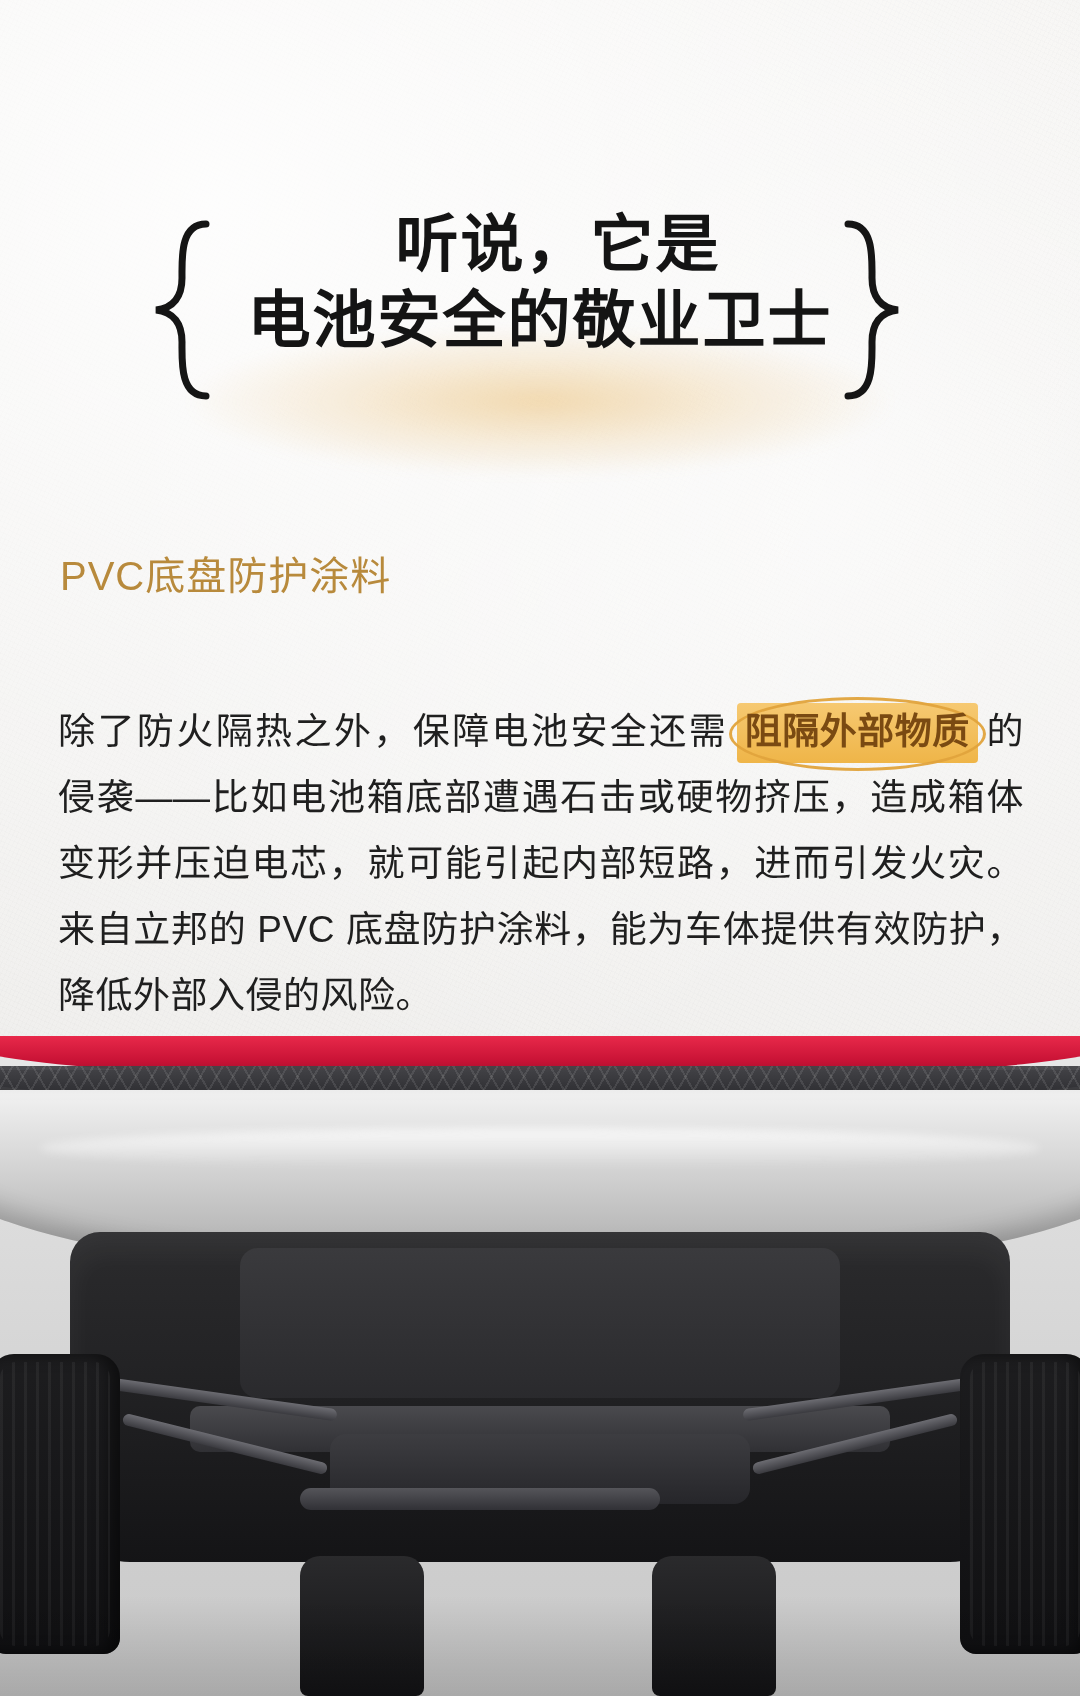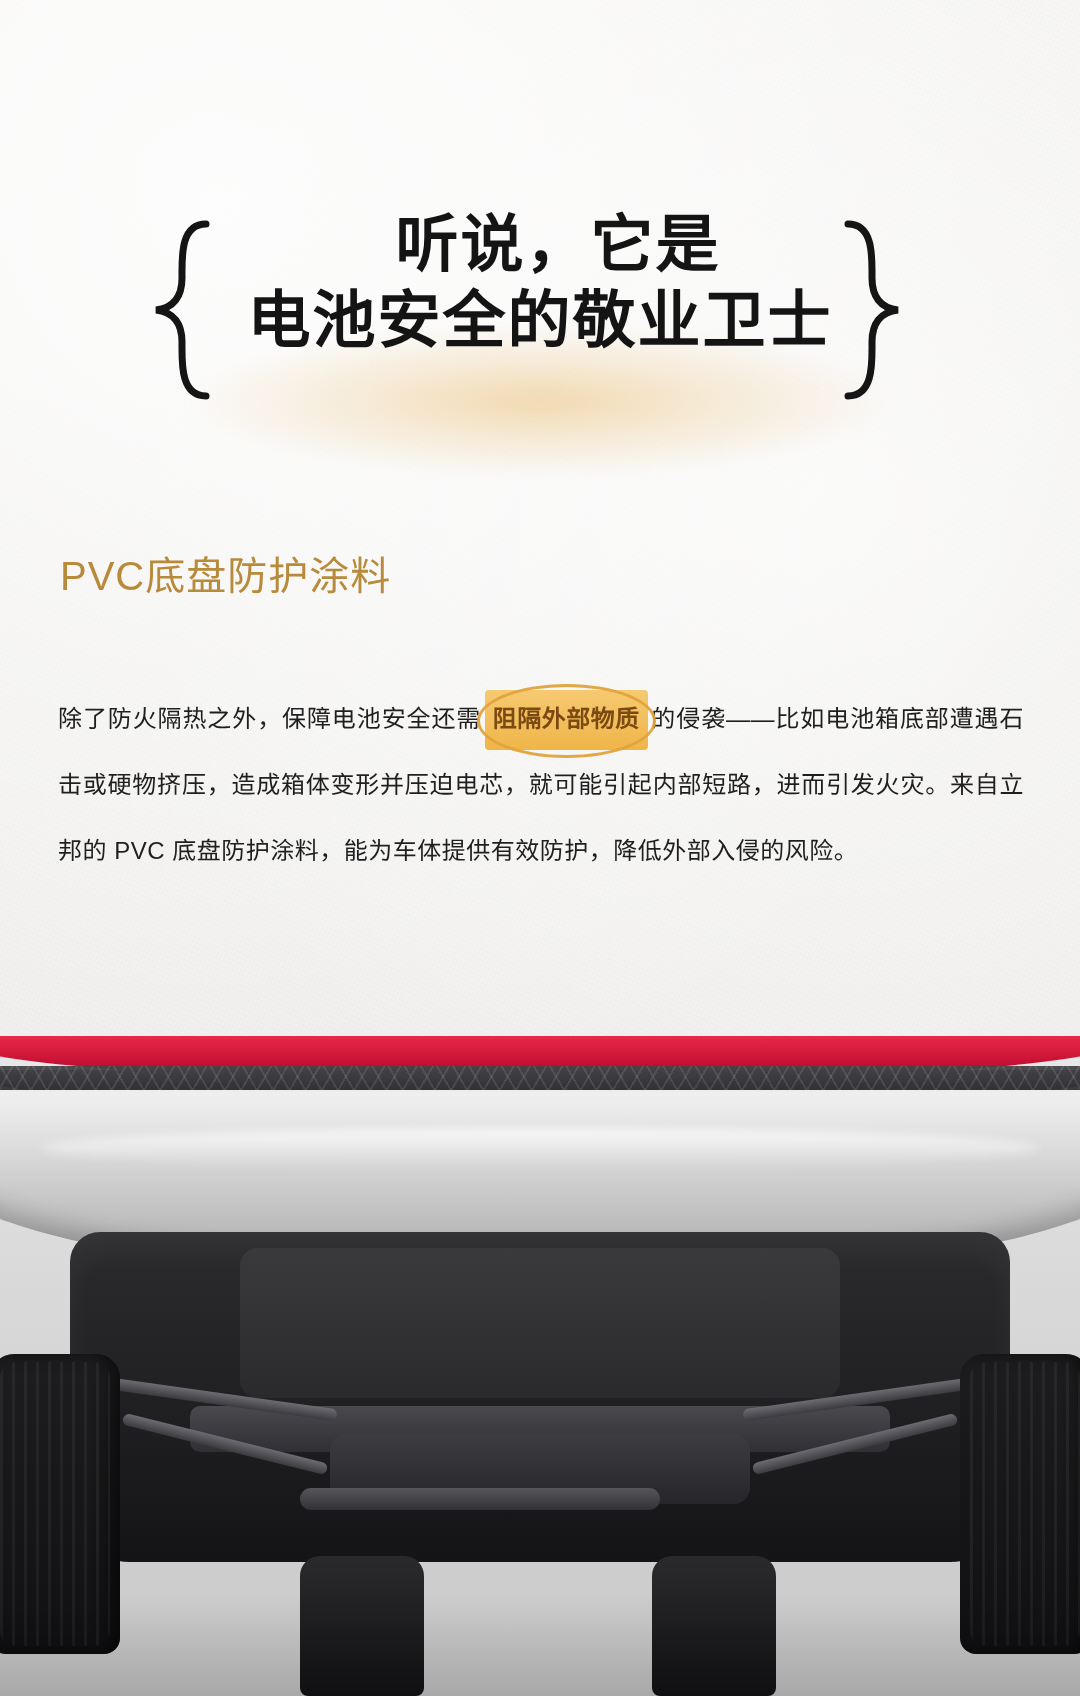--- a/index.html
+++ b/index.html
@@ -92,21 +92,21 @@
     letter-spacing: 1px;
     font-weight: 400;
   }
 
   
   .body-copy {
     position: absolute;
     left: 58px;
     top: 662px;
     width: 966px;
-    font-size: 24px;
+    font-size: 37px;
     line-height: 66px;
     color: #1f1f1f;
     letter-spacing: 0.5px;
     text-align: justify;
   }
 
   .hl {
     position: relative;
     display: inline-block;
     color: #7a4a12;

